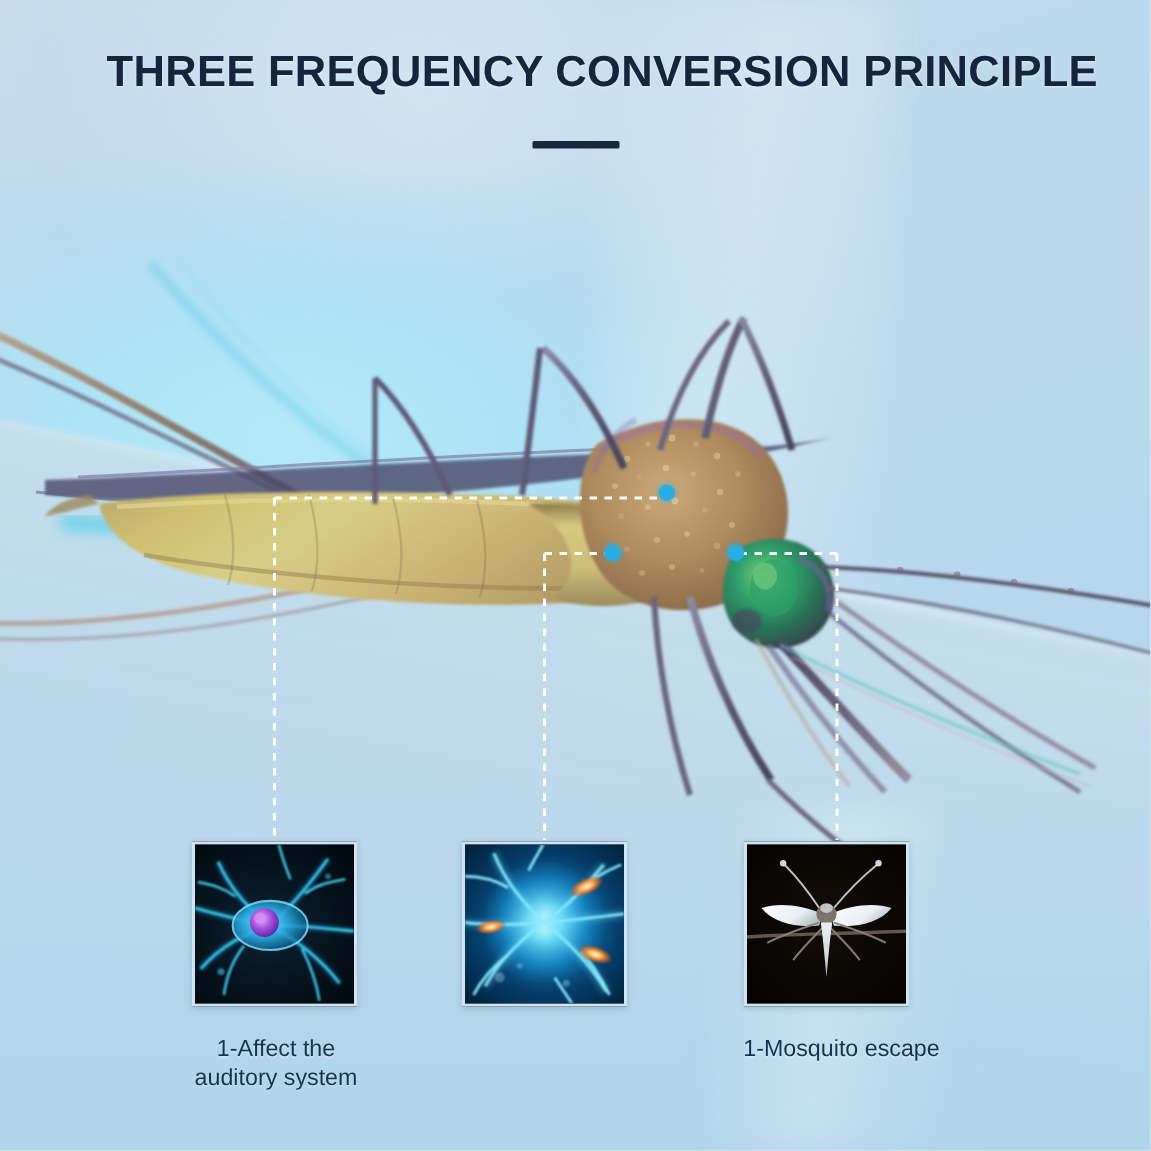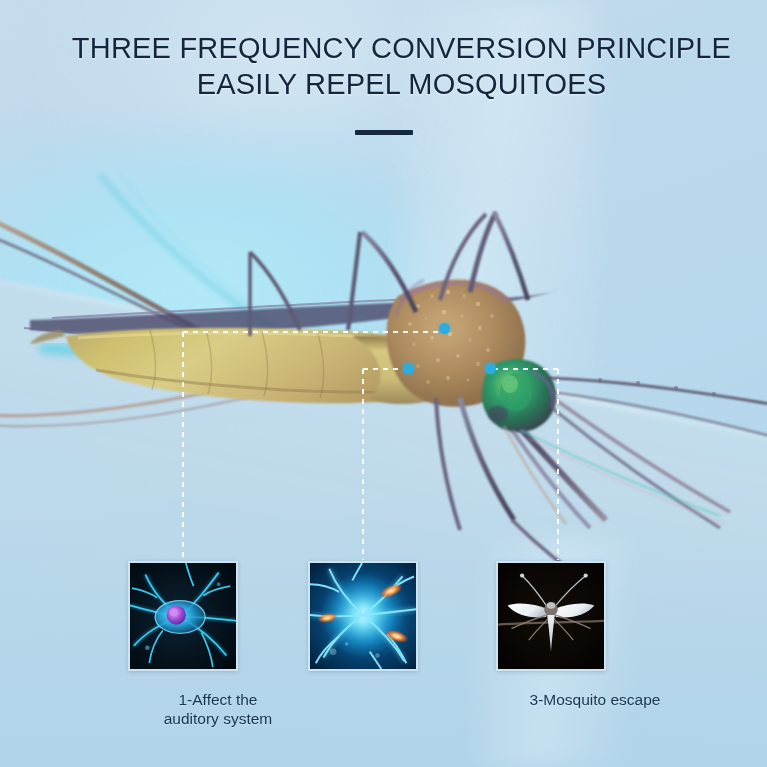--- a/index.html
+++ b/index.html
@@ -111,21 +111,21 @@
     position: absolute;
     left: 0; top: 30px; width: 100%;
     text-align: center;
     z-index: 30;
   }
   .title-line {
     color: #14263e;
     font-size: 29px;
     line-height: 36px;
     letter-spacing: 0.2px;
-    font-weight: 400;
+    font-weight: 700;
     text-shadow: 0 1px 2px rgba(255,255,255,0.55);
     white-space: nowrap;
     padding-left: 36px;
   }
   .title-divider {
     width: 58px; height: 5px;
     background: #16293f;
     border-radius: 1px;
     margin: 28px auto 0;
   }
@@ -162,21 +162,21 @@
   }
   .thumb-inner { position: absolute; inset: 0; overflow: hidden; }
 
   
   .t1 { background: radial-gradient(ellipse at 45% 52%, #0d2436 0%, #05131d 55%, #01070c 100%); }
   
   .t2 { background: radial-gradient(ellipse at 52% 50%, #27b7e8 0%, #0e77b4 28%, #063f6d 60%, #021d36 100%); }
   
   .t3 { background: radial-gradient(ellipse at 50% 48%, #140e08 0%, #0a0704 55%, #030201 100%); }
 
-  .captions { position: absolute; inset: 0; z-index: 26; margin-left: 34px; }
+  .captions { position: absolute; inset: 0; z-index: 26; }
   .caption {
     position: absolute;
     color: #16344f;
     font-size: 15.5px;
     line-height: 19px;
     text-align: center;
     text-shadow: 0 1px 1px rgba(255,255,255,0.35);
     white-space: pre-line;
   }
 </style>
@@ -190,21 +190,20 @@
   <div class="bg-glow-cyan"></div>
   <div class="bg-glow-left"></div>
   <div class="bg-sheen"></div>
   <div class="bg-diag-surface"></div>
   <div class="bg-diag-edge"></div>
   <div class="bg-bottom-wash"></div>
   <div class="bg-bottom-sheen"></div>
 
   <div class="header">
     <div class="title-line">THREE FREQUENCY CONVERSION PRINCIPLE</div>
-    <div class="title-line">EASILY REPEL MOSQUITOES</div>
     <div class="title-divider"></div>
   </div>
 
   <div class="mosquito-layer">
     <svg viewBox="0 0 767 767" preserveAspectRatio="none">
       <defs>
         <linearGradient id="abdomen" x1="0" y1="0" x2="1" y2="0.3">
           <stop offset="0" stop-color="#b9a970"></stop>
           <stop offset="0.18" stop-color="#cfc06f"></stop>
           <stop offset="0.42" stop-color="#d9cd86"></stop>
@@ -576,16 +575,16 @@
           <path d="M51,54 C 53,68 54,82 55,92 C 56,82 57,68 59,54 Z" fill="url(#bodyL)"></path>
           <ellipse cx="55" cy="44" rx="4.4" ry="3.4" fill="#cfd6da" opacity="0.8"></ellipse>
         </svg>
       </div>
     </div>
   </div>
 
   <div class="captions">
     <div class="caption" style="left:113px; top:690px; width:142px;">1-Affect the
 auditory system</div>
-    <div class="caption" style="left:478px; top:690px; width:166px;">3-Mosquito escape</div>
+    <div class="caption" style="left:478px; top:690px; width:166px;">1-Mosquito escape</div>
   </div>
 
 </div>
 
 </body></html>

